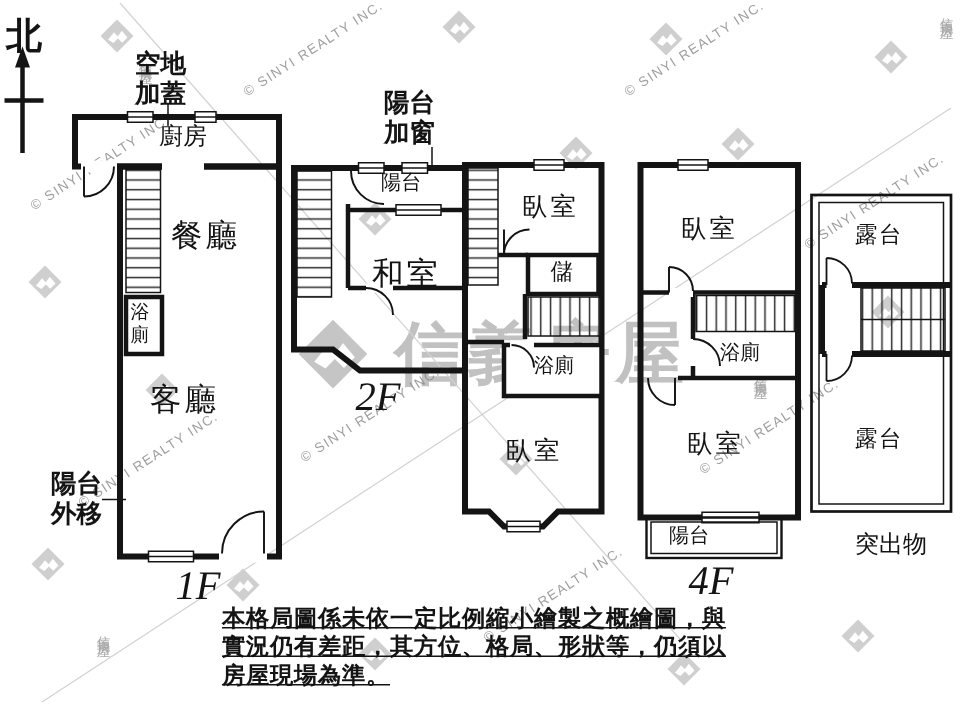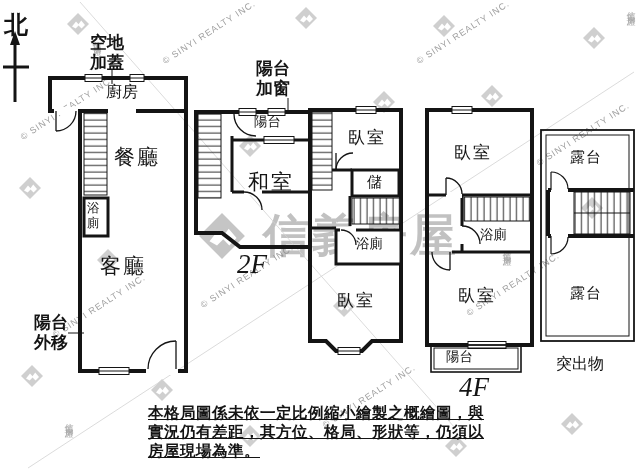--- a/index.html
+++ b/index.html
@@ -13,21 +13,21 @@
   .wm-brand-sm{position:absolute;font-size:9px;color:#8d8d8d;writing-mode:vertical-rl;
            letter-spacing:2px;opacity:.75;z-index:1;}
   .wm-big{position:absolute;left:197px;top:211px;display:flex;align-items:center;gap:16px;
           opacity:.55;z-index:1;pointer-events:none;}
   .wm-big .logo{width:50px;height:50px;}
   .wm-big .txt{font-size:46px;font-weight:bold;color:#8f8f8f;letter-spacing:3px;line-height:1;}
   
   #plan-lines{position:absolute;left:0;top:0;z-index:2;}
   
   .lbl{position:absolute;z-index:3;color:#141414;line-height:1.18;white-space:pre-line;}
-  .lbl.c{text-align:left;}
+  .lbl.c{text-align:center;}
   .north{left:4px;top:11px;font-size:24px;font-weight:bold;}
   .ann{font-size:17px;font-weight:600;}
   .flabel{font-size:27px;width:48px;text-align:center;font-style:italic;}
   .vert{word-break:break-all;}
   .disclaimer{left:148px;top:403px;width:348px;font-size:15.5px;font-weight:600;
               line-height:1.24;letter-spacing:.5px;text-decoration:underline;}
 </style>
 </head>
 <body>
 
@@ -268,20 +268,21 @@
 加蓋</div>
   <div class="lbl ann" style="left:34px;top:313px">陽台
 外移</div>
   <div class="lbl ann" style="left:256px;top:59px">陽台
 加窗</div>
 
   <div class="lbl" style="left:106px;top:83px;font-size:16px">廚房</div>
   <div class="lbl" style="left:114px;top:145px;font-size:21px;letter-spacing:2px">餐廳</div>
   <div class="lbl vert" style="left:87px;top:201px;width:15px;font-size:12.5px">浴廁</div>
   <div class="lbl" style="left:100px;top:254px;font-size:21px;letter-spacing:2px">客廳</div>
+  <div class="lbl flabel" style="left:108px;top:375px">1F</div>
 
   <div class="lbl" style="left:254px;top:114px;font-size:13.5px">陽台</div>
   <div class="lbl" style="left:248px;top:170px;font-size:21px;letter-spacing:2px">和室</div>
   <div class="lbl flabel" style="left:228px;top:249px">2F</div>
 
   <div class="lbl" style="left:348px;top:128px;font-size:17px;letter-spacing:2px">臥室</div>
   <div class="lbl" style="left:367px;top:174px;font-size:15px">儲</div>
   <div class="lbl" style="left:356px;top:236px;font-size:13.5px">浴廁</div>
   <div class="lbl" style="left:337px;top:291px;font-size:17px;letter-spacing:2px">臥室</div>
 

